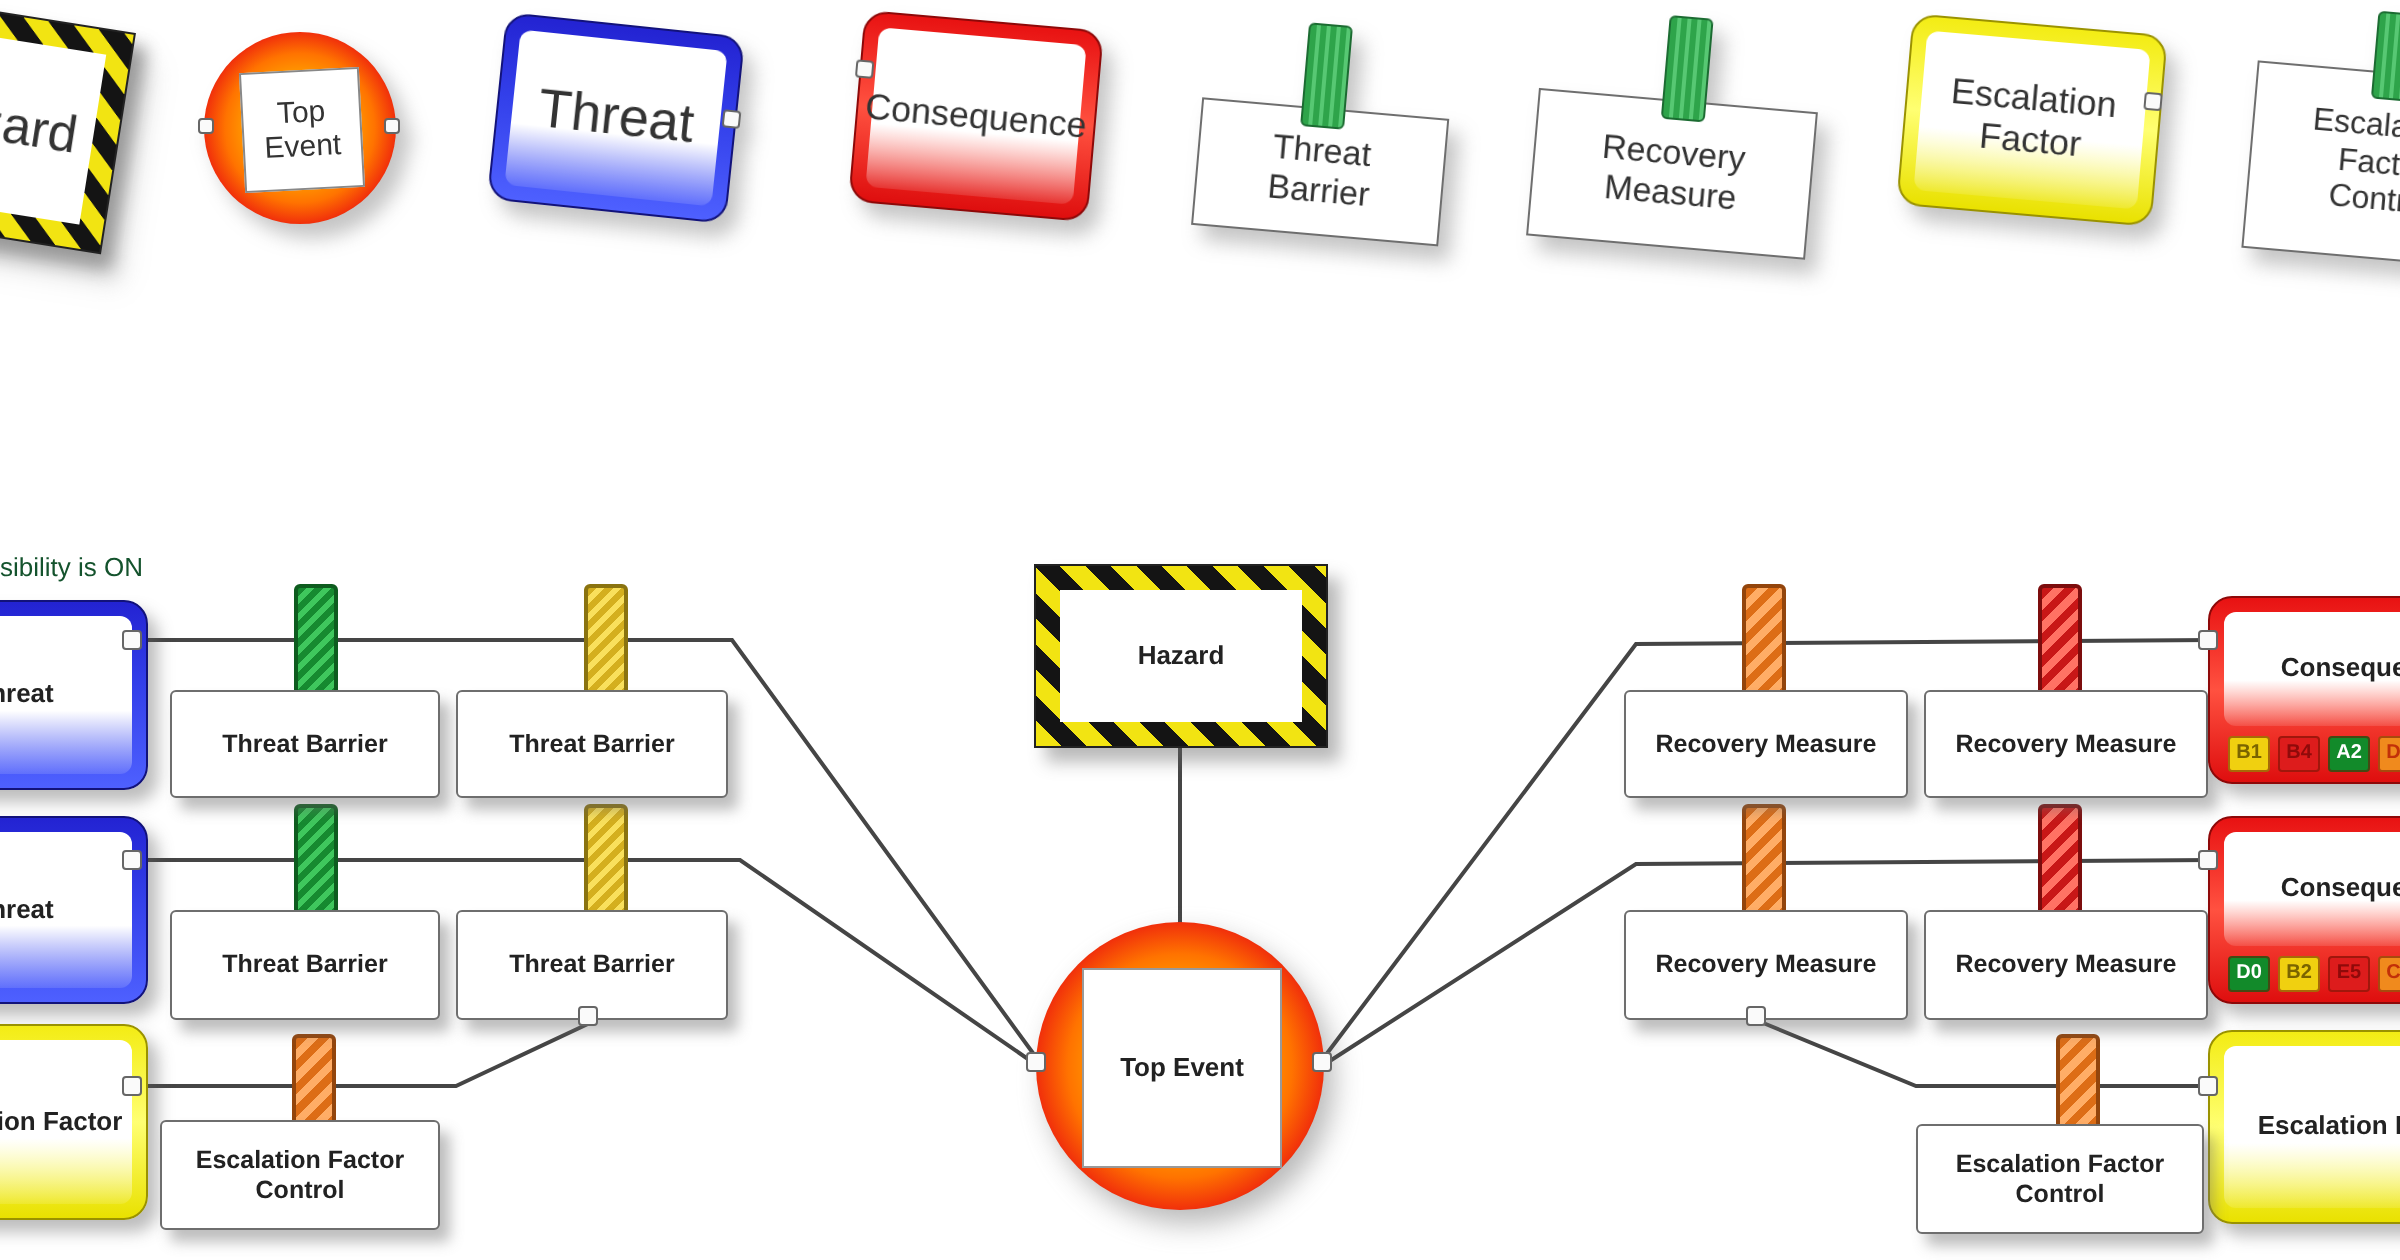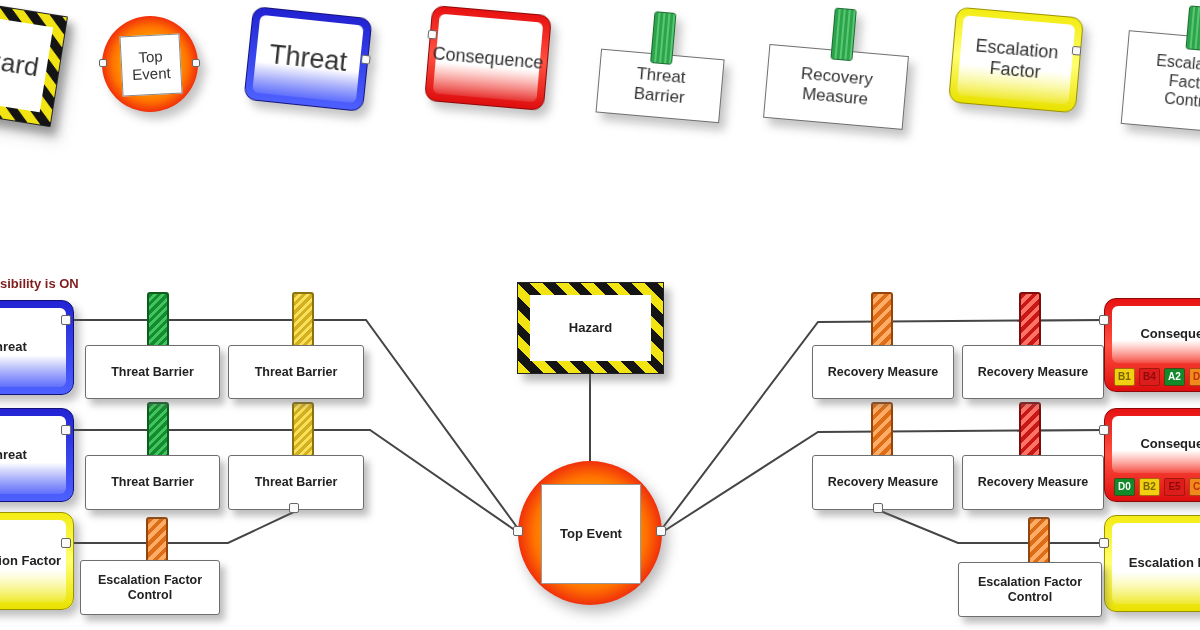--- a/index.html
+++ b/index.html
@@ -35,21 +35,21 @@
   
   .conn{position:absolute;width:10px;height:10px;background:#fafafa;border:1.4px solid #666;border-radius:2px;z-index:6;box-sizing:border-box;}
   
   svg.lines{position:absolute;left:0;top:0;z-index:1;}
   svg.lines polyline{fill:none;stroke:#454545;stroke-width:2;}
   
   .lg{position:absolute;filter:drop-shadow(6px 7px 5px rgba(100,100,100,.38));}
   .lgtxt{font-weight:400;color:#333;line-height:1.15;}
   .circle{position:absolute;border-radius:50%;background:radial-gradient(circle at 50% 50%,#ffb200 30%,#ff7300 55%,#ea1010 78%);}
   
-  .status{position:absolute;font-weight:bold;font-size:13px;color:#7f1d1d;z-index:5;white-space:nowrap;}
+  .status{position:absolute;font-weight:normal;font-size:13px;color:#14532d;z-index:5;white-space:nowrap;}
   
   .badges{position:absolute;left:9px;bottom:5px;display:flex;gap:4px;z-index:4;}
   .badge{display:inline-block;min-width:17px;height:16px;line-height:16px;padding:0 1px;text-align:center;
          font-weight:bold;font-size:10px;border:1px solid rgba(110,20,0,.55);border-radius:2px;}
 </style>
 </head>
 <body>
 
 <div class="stage">
 

